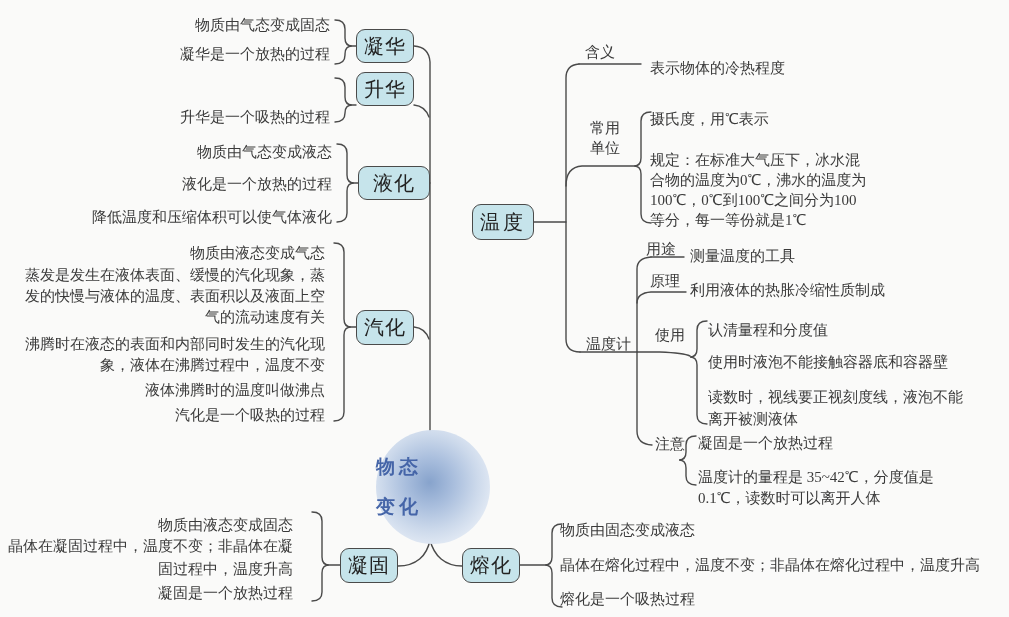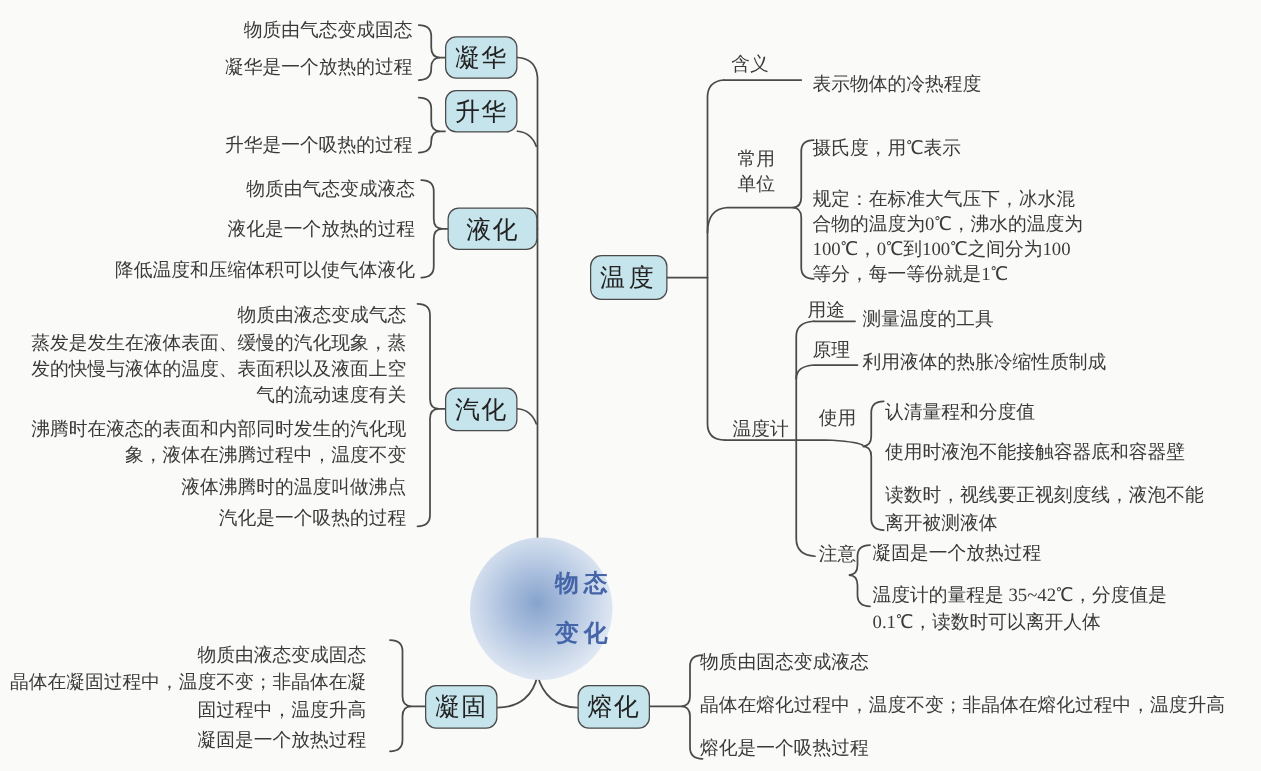--- a/index.html
+++ b/index.html
@@ -15,21 +15,21 @@
   .r{text-align:right;}
   .lh21{line-height:21px;}
   .lh22{line-height:22px;}
   .lh23{line-height:23px;}
   .lbl{position:absolute;font-size:15px;line-height:20px;color:var(--text);white-space:pre-line;}
   .node{position:absolute;background:var(--node-fill);border:1.5px solid var(--node-border);
         border-radius:9px;display:flex;align-items:center;justify-content:center;
         font-size:20px;color:#222;letter-spacing:1px;box-sizing:border-box;}
   .center-node{position:absolute;left:376px;top:430px;width:114px;height:114px;border-radius:50%;
         background:radial-gradient(circle at 47% 46%, #87a3cc 0%, #a9bedd 28%, #ccd9eb 55%, #e4ebf5 76%, #f4f7fb 90%, rgba(250,250,249,0) 100%);
-        display:flex;flex-direction:column;align-items:flex-end;justify-content:center;gap:14px;}
+        display:flex;flex-direction:column;align-items:flex-start;justify-content:center;gap:14px;}
   .center-node div{font-size:19px;font-weight:bold;letter-spacing:4px;color:var(--center-text);}
 </style>
 </head>
 <body>
 
 <div class="canvas">
 
   <svg class="links" viewBox="0 0 1009 617">
 
     <path d="M414,46 Q429,47 430,62 L430,540"></path>

